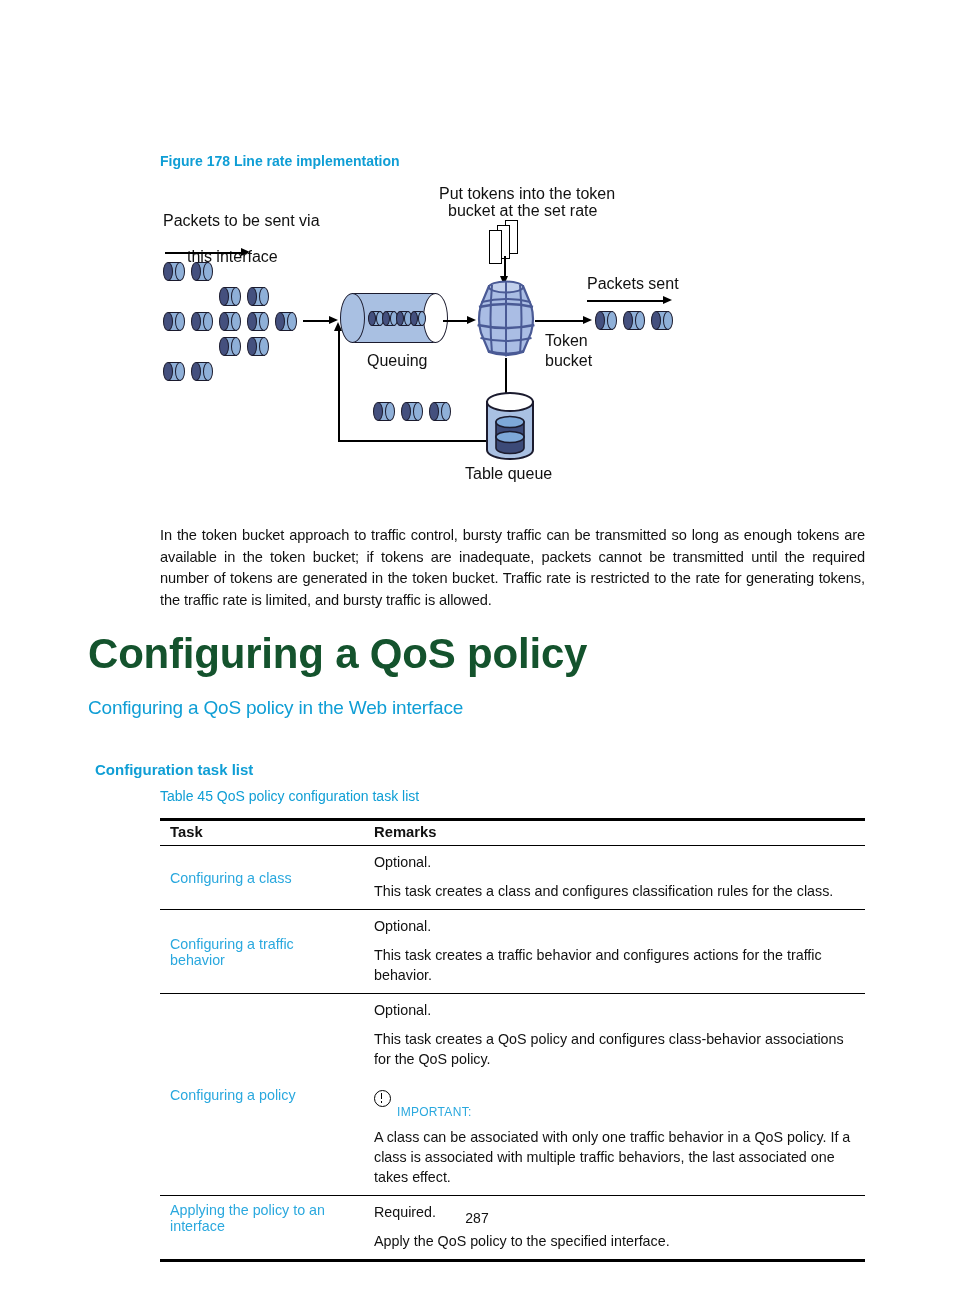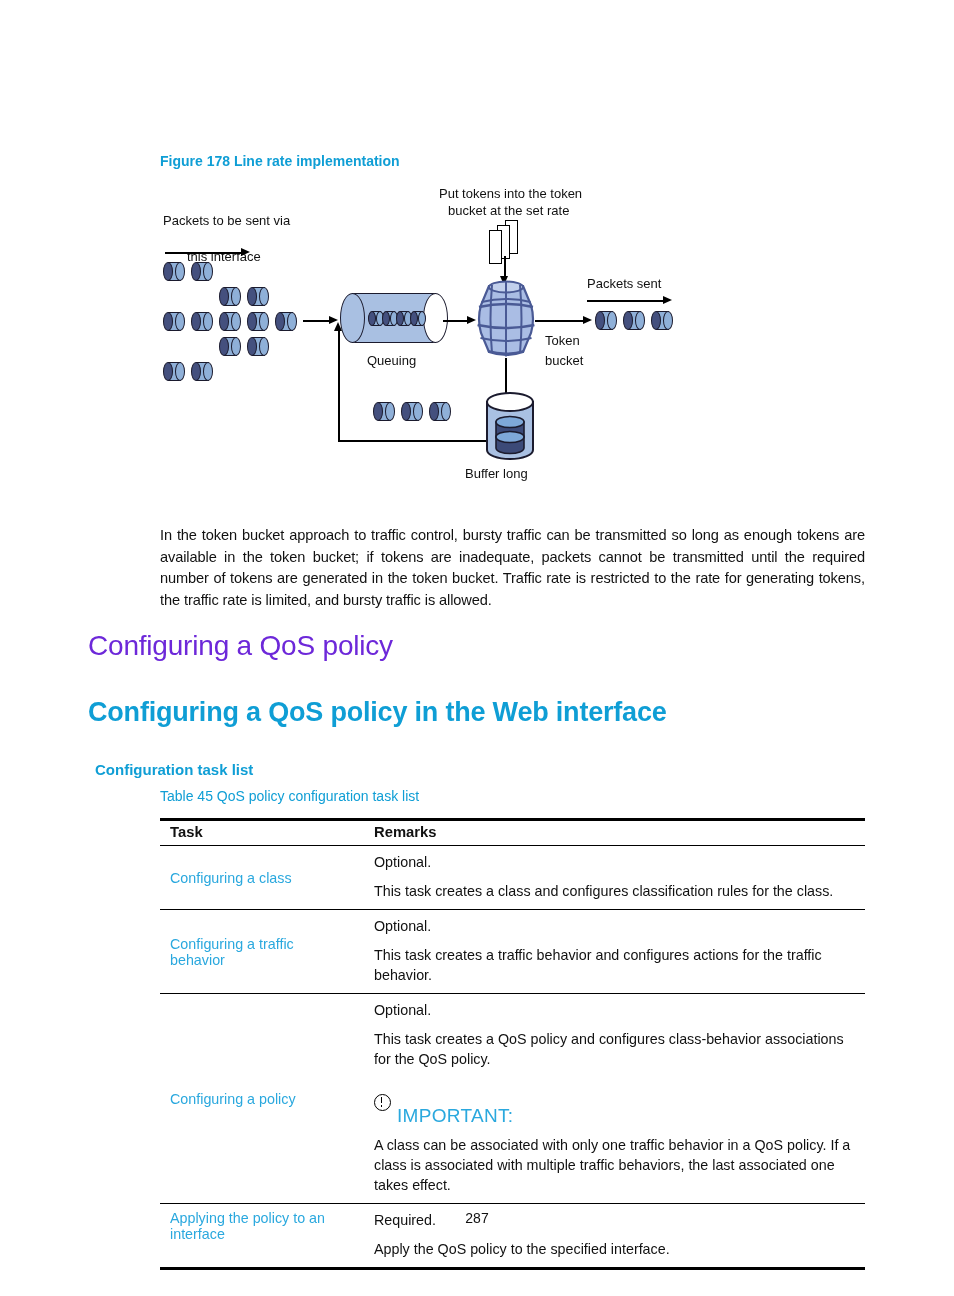--- a/index.html
+++ b/index.html
@@ -24,30 +24,30 @@
   }
   .fig-caption{
     position:absolute;
     color:#0f9ed5;
     font-size:14px;
     font-weight:bold;
     letter-spacing:0px;
   }
   .h1{
     position:absolute;
-    color:#6d28d9;
-    font-size:28px;
+    color:#14532d;
+    font-size:42px;
+    font-weight:bold;
+    letter-spacing:-0.2px;
+  }
+  .h2{
+    position:absolute;
+    color:#0f9ed5;
+    font-size:19px;
     font-weight:normal;
-    letter-spacing:-0.2px;
-  }
-  .h2{
-    position:absolute;
-    color:#0f9ed5;
-    font-size:27px;
-    font-weight:bold;
     letter-spacing:-0.2px;
   }
   .h3{
     position:absolute;
     color:#0f9ed5;
     font-size:15px;
     font-weight:bold;
   }
   .tbl-caption{
     position:absolute;
@@ -65,21 +65,21 @@
 
   
   .figure{
     position:absolute;
     left:155px; top:180px;
     width:560px; height:310px;
   }
   .fig-label{
     position:absolute;
     font-family:"Liberation Sans", sans-serif;
-    font-size:13px;
+    font-size:16px;
     color:#111;
     white-space:nowrap;
     line-height:17px;
     text-align:right;
   }
 
   
   .pkt{
     position:absolute;
     width:22px;height:19px;
@@ -242,21 +242,21 @@
   .note-ico::before{
     content:"";
     position:absolute;left:5.6px;top:2.4px;
     width:1.7px;height:6px;background:#000;
   }
   .note-ico::after{
     content:"";
     position:absolute;left:5.6px;top:10.2px;
     width:1.7px;height:1.8px;background:#000;
   }
-  .note-txt{color:#2aa8de;font-size:19px;letter-spacing:0.3px;margin-top:27px;}
+  .note-txt{color:#2aa8de;font-size:12px;letter-spacing:0.3px;margin-top:27px;}
 </style>
 </head>
 <body>
 
 <div class="page">
 
 
   <div class="fig-caption" style="left:160px;top:153px;text-align:right;">Figure 178 Line rate implementation</div>
 
   <div class="figure">
@@ -428,21 +428,21 @@
     <div class="buffer">
       <svg width="50" height="68" viewBox="0 0 50 68">
         <path d="M2,10 L2,58 A23,9 0 0 0 48,58 L48,10 Z" fill="#a9c0e2" stroke="#1b1b2e" stroke-width="2"></path>
         <ellipse cx="25" cy="10" rx="23" ry="9" fill="#ffffff" stroke="#1b1b2e" stroke-width="2"></ellipse>
         <path d="M11,30 L11,44 A14,5.5 0 0 0 39,44 L39,30 Z" fill="#3c4a78" stroke="#1b1b2e" stroke-width="1.6"></path>
         <ellipse cx="25" cy="30" rx="14" ry="5.5" fill="#7ea8d8" stroke="#1b1b2e" stroke-width="1.6"></ellipse>
         <path d="M11,45 L11,56 A14,5.5 0 0 0 39,56 L39,45 Z" fill="#3c4a78" stroke="#1b1b2e" stroke-width="1.6"></path>
         <ellipse cx="25" cy="45" rx="14" ry="5.5" fill="#7ea8d8" stroke="#1b1b2e" stroke-width="1.6"></ellipse>
       </svg>
     </div>
-    <div class="fig-label" style="left:310px;top:285px;">Buffer long</div>
+    <div class="fig-label" style="left:310px;top:285px;">Table queue</div>
 
     <div class="line hline" style="left:183px;top:260px;width:148px;"></div>
     <div class="line vline" style="left:183px;top:148px;height:113px;"></div>
     <div class="arrowhead ah-up" style="left:179px;top:142px;"></div>
 
     <div class="pkt" style="left:218px;top:222px;">
         <div class="body"></div>
         <div class="capR"></div>
         <div class="capL"></div>
       </div>

